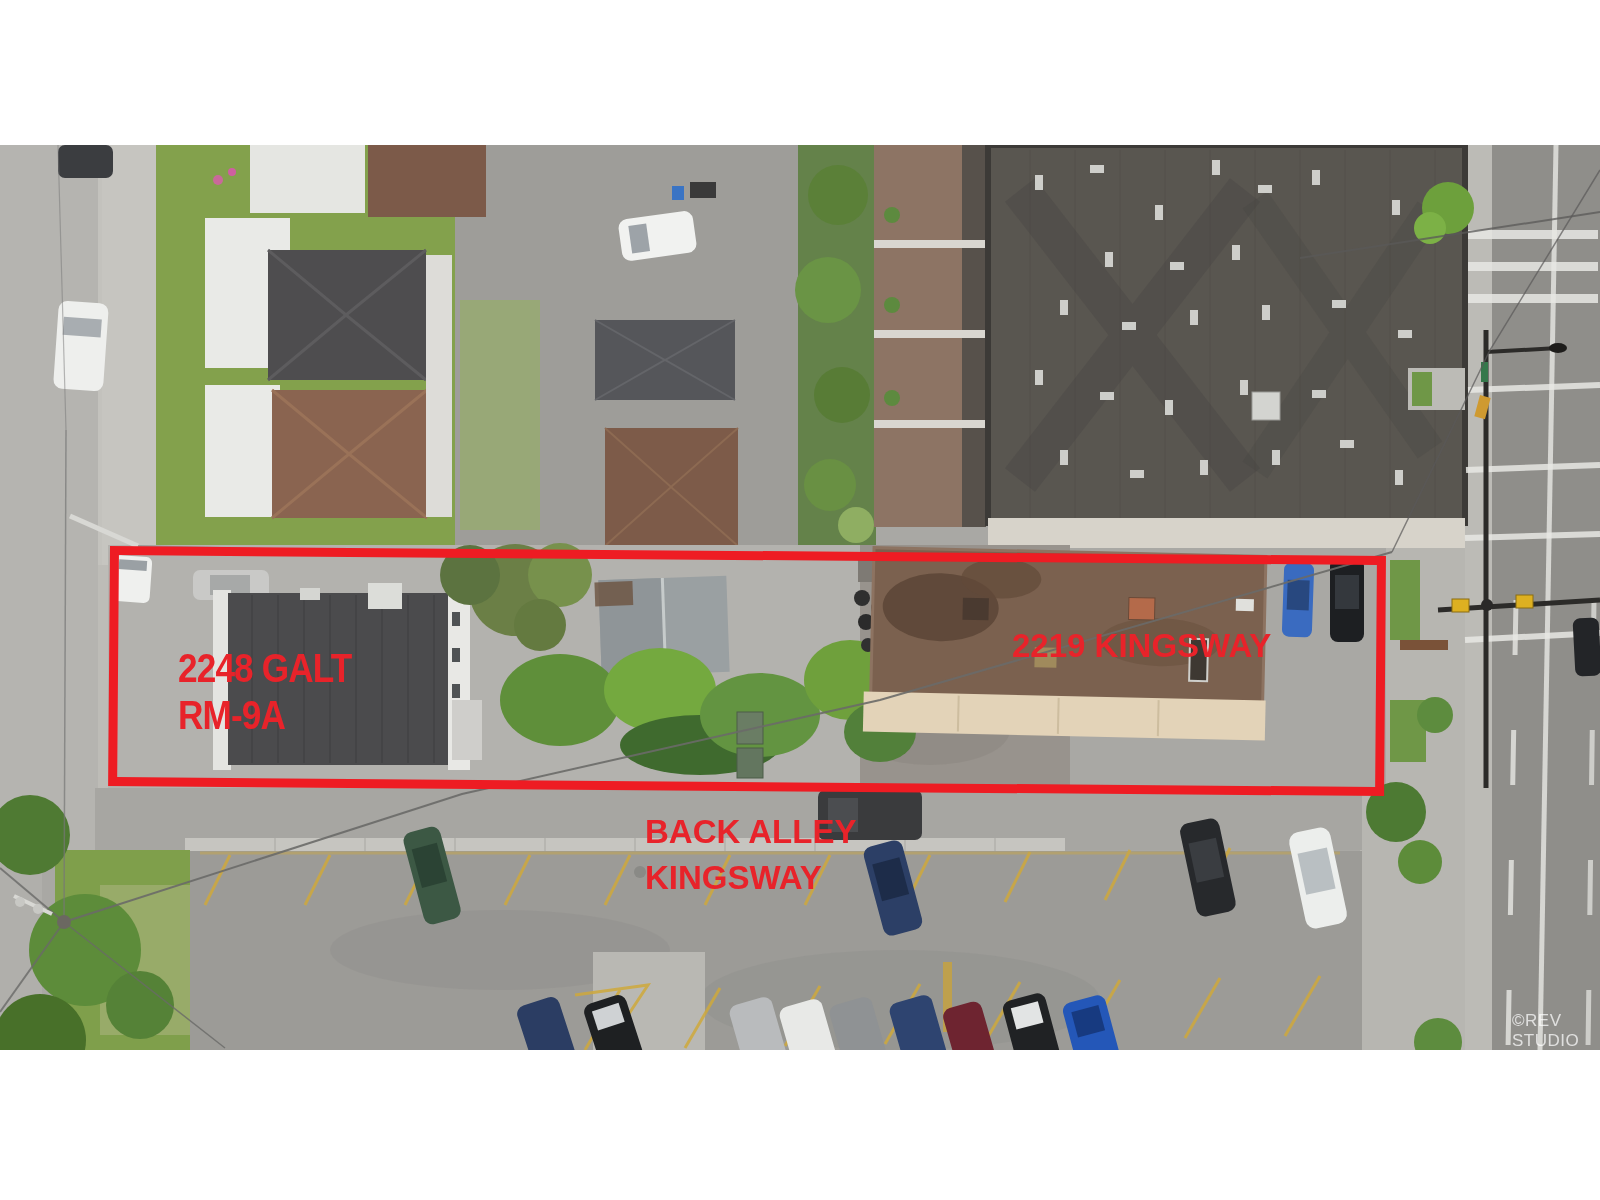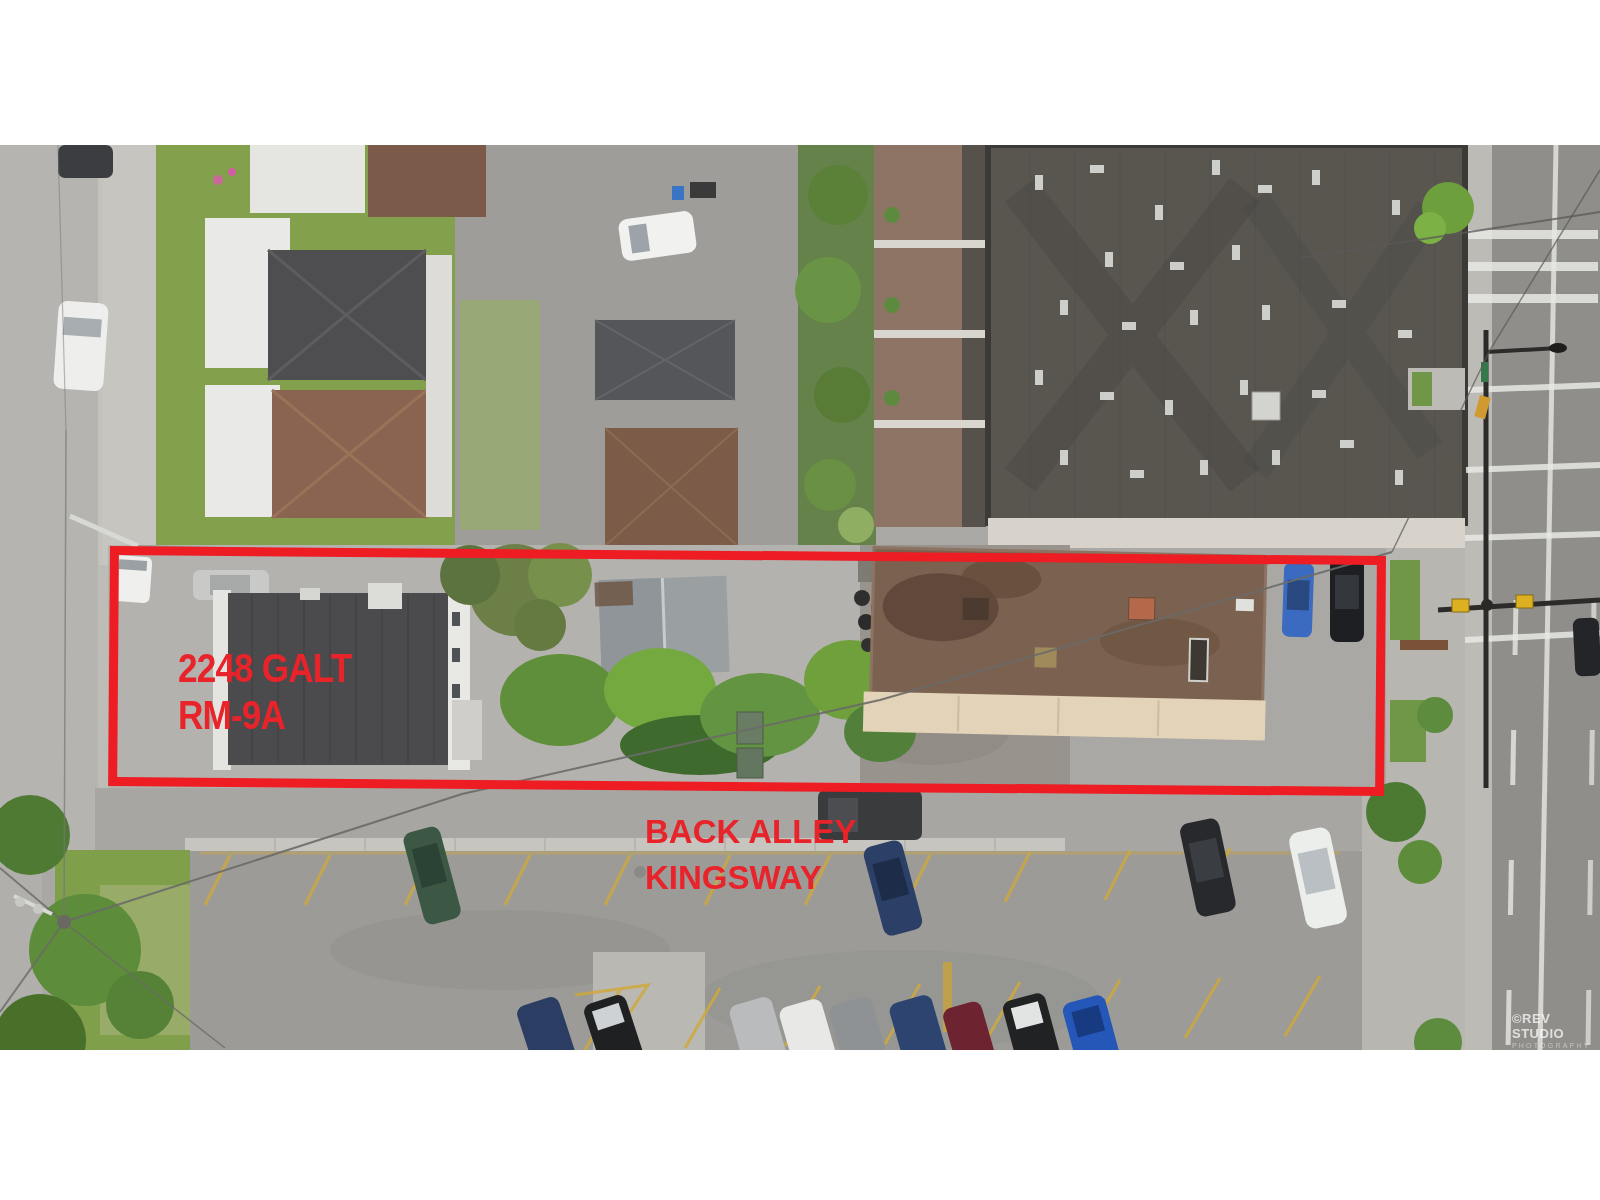--- a/index.html
+++ b/index.html
@@ -9,21 +9,21 @@
   .photo svg{display:block;}
   
   .red-box{position:absolute;left:110px;top:401px;width:1258px;height:222px;
            border:9px solid #ee1c23;transform:rotate(.45deg);transform-origin:left top;z-index:5;}
   .anno{position:absolute;color:#e8232a;font-weight:bold;z-index:6;white-space:nowrap;}
   .anno-lot-left{left:178px;top:500px;font-size:40px;line-height:47px;letter-spacing:-1px;
                  transform:scaleX(.88);transform-origin:left top;}
   .anno-lot-right{left:1012px;top:478px;font-size:33px;line-height:46px;}
   .anno-alley{left:645px;top:664px;font-size:33px;line-height:46px;}
   .watermark{position:absolute;left:1512px;top:866px;z-index:6;color:#ffffff;text-align:left;}
-  .wm1{font-size:13px;font-weight:bold;letter-spacing:.5px;opacity:.72;}
+  .wm1{font-size:17px;font-weight:normal;letter-spacing:.5px;opacity:.72;}
   .wm2{font-size:7px;letter-spacing:2.2px;opacity:.45;margin-top:1px;}
 </style>
 </head>
 <body>
 
 <div class="canvas">
   <div class="photo">
 
     <svg viewBox="0 145 1600 905" width="1600" height="905">
 
@@ -414,20 +414,21 @@
     </svg>
 
     <div class="red-box"></div>
 
     <div class="anno anno-lot-left">
       <div>2248 GALT</div>
       <div>RM-9A</div>
     </div>
 
     <div class="anno anno-lot-right">
+      <div>2219 KINGSWAY</div>
     </div>
 
     <div class="anno anno-alley">
       <div>BACK ALLEY</div>
       <div>KINGSWAY</div>
     </div>
 
     <div class="watermark">
       <div class="wm1">©REV STUDIO</div>
       <div class="wm2">PHOTOGRAPHY</div>

